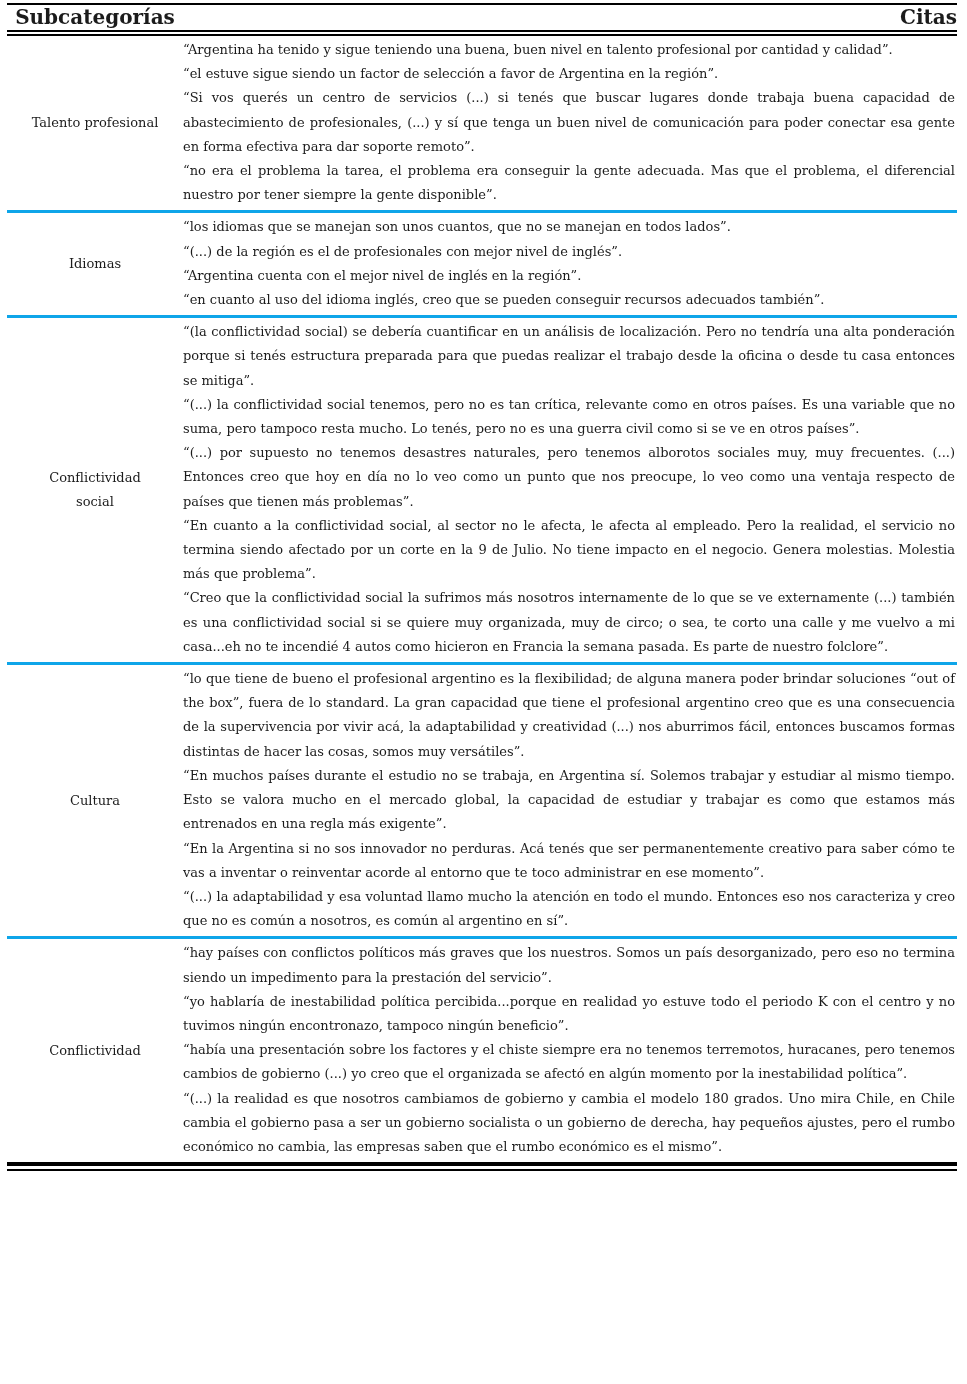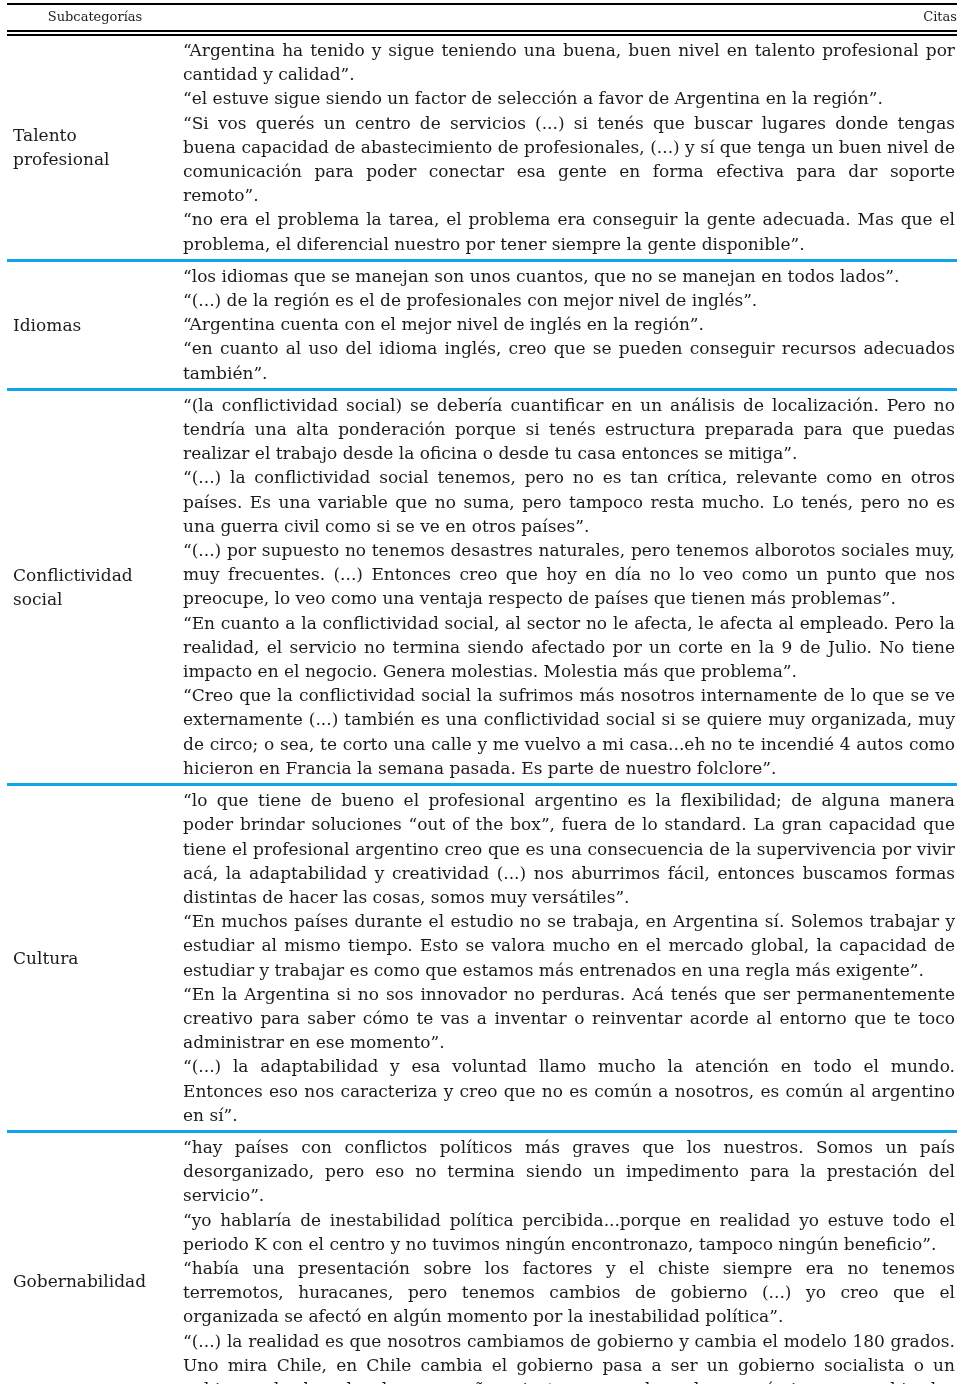--- a/index.html
+++ b/index.html
@@ -20,42 +20,43 @@
     height: 1384px;
     padding: 3px 10px 0 7px;
   }
   table.quotes-table {
     width: 100%;
     border-collapse: collapse;
     border-top: 2px solid #000;
     border-bottom: 4px solid #000;
   }
   thead th {
-    font-weight: normal;
-    font-size: 13px;
+    font-weight: bold;
+    font-size: 20px;
     line-height: 20px;
     padding: 2px 0 3px 0;
     border-bottom: 6px double #000;
   }
   th.subcat-h {
     width: 176px;
     text-align: center;
   }
   th.citas-h {
     text-align: right;
   }
   tbody td {
     vertical-align: middle;
-    font-size: 17px;
+    font-size: 13px;
     line-height: 24.2px;
   }
   tbody tr + tr td {
     border-top: 3px solid #0ea5e9;
   }
   td.subcat {
+    text-align: center;
     padding: 0 6px;
   }
   .subcat-label {
     display: inline-block;
     max-width: 132px;
   }
   td.quotes {
     text-align: justify;
     padding: 2px 2px 3px 0;
   }
@@ -78,21 +79,21 @@
         <th class="subcat-h">Subcategorías</th>
         <th class="citas-h">Citas</th>
       </tr>
     </thead>
     <tbody id="table-body">
         <tr>
           <td class="subcat"><span class="subcat-label">Talento profesional</span></td>
           <td class="quotes">
             <p>“Argentina ha tenido y sigue teniendo una buena, buen nivel en talento profesional por cantidad y calidad”.</p>
             <p>“el estuve sigue siendo un factor de selección a favor de Argentina en la región”.</p>
-            <p>“Si vos querés un centro de servicios (...) si tenés que buscar lugares donde tengas buena capacidad de abastecimiento de profesionales, (...) y sí que tenga un buen nivel de comunicación para poder conectar esa gente en forma efectiva para dar soporte remoto”.</p>
+            <p>“Si vos querés un centro de servicios (...) si tenés que buscar lugares donde trabaja buena capacidad de abastecimiento de profesionales, (...) y sí que tenga un buen nivel de comunicación para poder conectar esa gente en forma efectiva para dar soporte remoto”.</p>
             <p>“no era el problema la tarea, el problema era conseguir la gente adecuada. Mas que el problema, el diferencial nuestro por tener siempre la gente disponible”.</p>
           </td>
         </tr>
         <tr>
           <td class="subcat"><span class="subcat-label">Idiomas</span></td>
           <td class="quotes">
             <p>“los idiomas que se manejan son unos cuantos, que no se manejan en todos lados”.</p>
             <p>“(...) de la región es el de profesionales con mejor nivel de inglés”.</p>
             <p>“Argentina cuenta con el mejor nivel de inglés en la región”.</p>
             <p>“en cuanto al uso del idioma inglés, creo que se pueden conseguir recursos adecuados también”.</p>
@@ -111,21 +112,21 @@
         <tr>
           <td class="subcat"><span class="subcat-label">Cultura</span></td>
           <td class="quotes">
             <p>“lo que tiene de bueno el profesional argentino es la flexibilidad; de alguna manera poder brindar soluciones “out of the box”, fuera de lo standard. La gran capacidad que tiene el profesional argentino creo que es una consecuencia de la supervivencia por vivir acá, la adaptabilidad y creatividad (...) nos aburrimos fácil, entonces buscamos formas distintas de hacer las cosas, somos muy versátiles”.</p>
             <p>“En muchos países durante el estudio no se trabaja, en Argentina sí. Solemos trabajar y estudiar al mismo tiempo. Esto se valora mucho en el mercado global, la capacidad de estudiar y trabajar es como que estamos más entrenados en una regla más exigente”.</p>
             <p>“En la Argentina si no sos innovador no perduras. Acá tenés que ser permanentemente creativo para saber cómo te vas a inventar o reinventar acorde al entorno que te toco administrar en ese momento”.</p>
             <p>“(...) la adaptabilidad y esa voluntad llamo mucho la atención en todo el mundo. Entonces eso nos caracteriza y creo que no es común a nosotros, es común al argentino en sí”.</p>
           </td>
         </tr>
         <tr>
-          <td class="subcat"><span class="subcat-label">Gobernabilidad</span></td>
+          <td class="subcat"><span class="subcat-label">Conflictividad</span></td>
           <td class="quotes">
             <p>“hay países con conflictos políticos más graves que los nuestros. Somos un país desorganizado, pero eso no termina siendo un impedimento para la prestación del servicio”.</p>
             <p>“yo hablaría de inestabilidad política percibida...porque en realidad yo estuve todo el periodo K con el centro y no tuvimos ningún encontronazo, tampoco ningún beneficio”.</p>
             <p>“había una presentación sobre los factores y el chiste siempre era no tenemos terremotos, huracanes, pero tenemos cambios de gobierno (...) yo creo que el organizada se afectó en algún momento por la inestabilidad política”.</p>
             <p>“(...) la realidad es que nosotros cambiamos de gobierno y cambia el modelo 180 grados. Uno mira Chile, en Chile cambia el gobierno pasa a ser un gobierno socialista o un gobierno de derecha, hay pequeños ajustes, pero el rumbo económico no cambia, las empresas saben que el rumbo económico es el mismo”.</p>
           </td>
         </tr>
       </tbody>
   </table>
   <div class="bottom-rule"></div>

